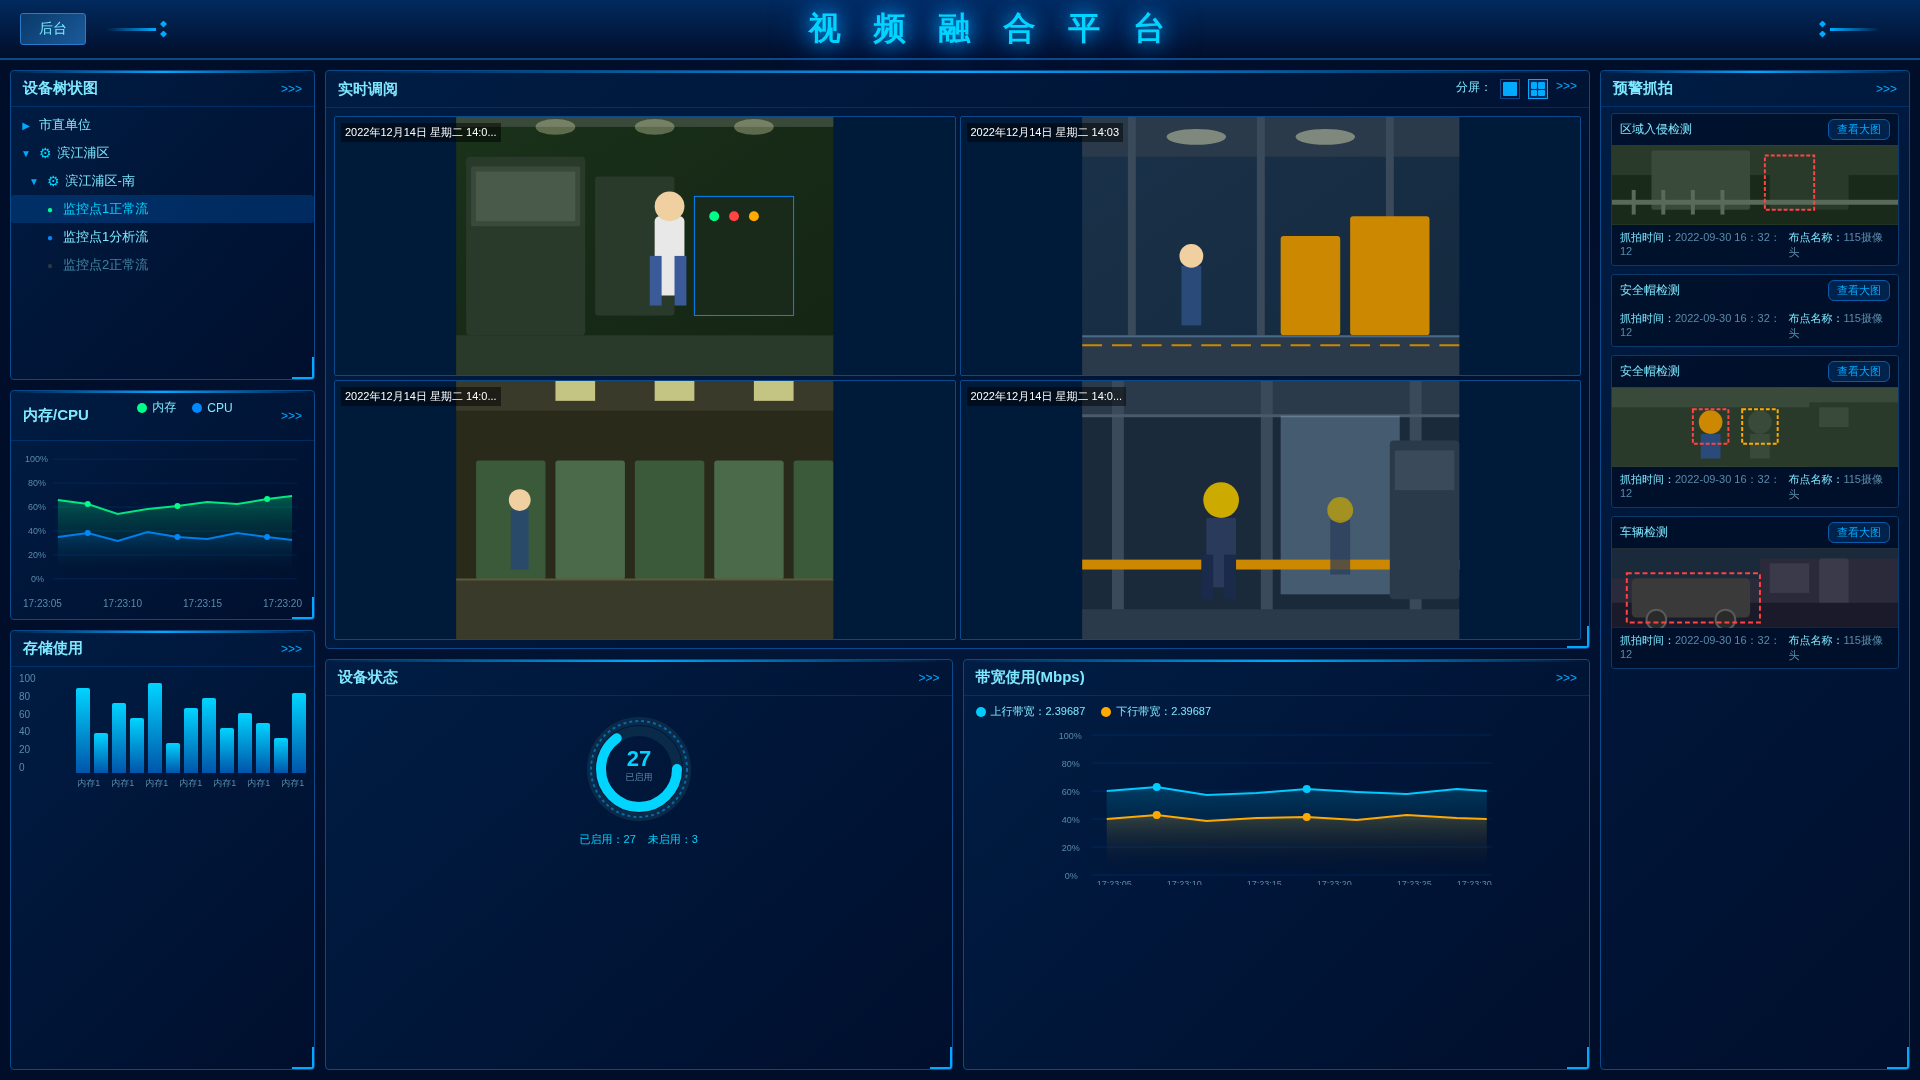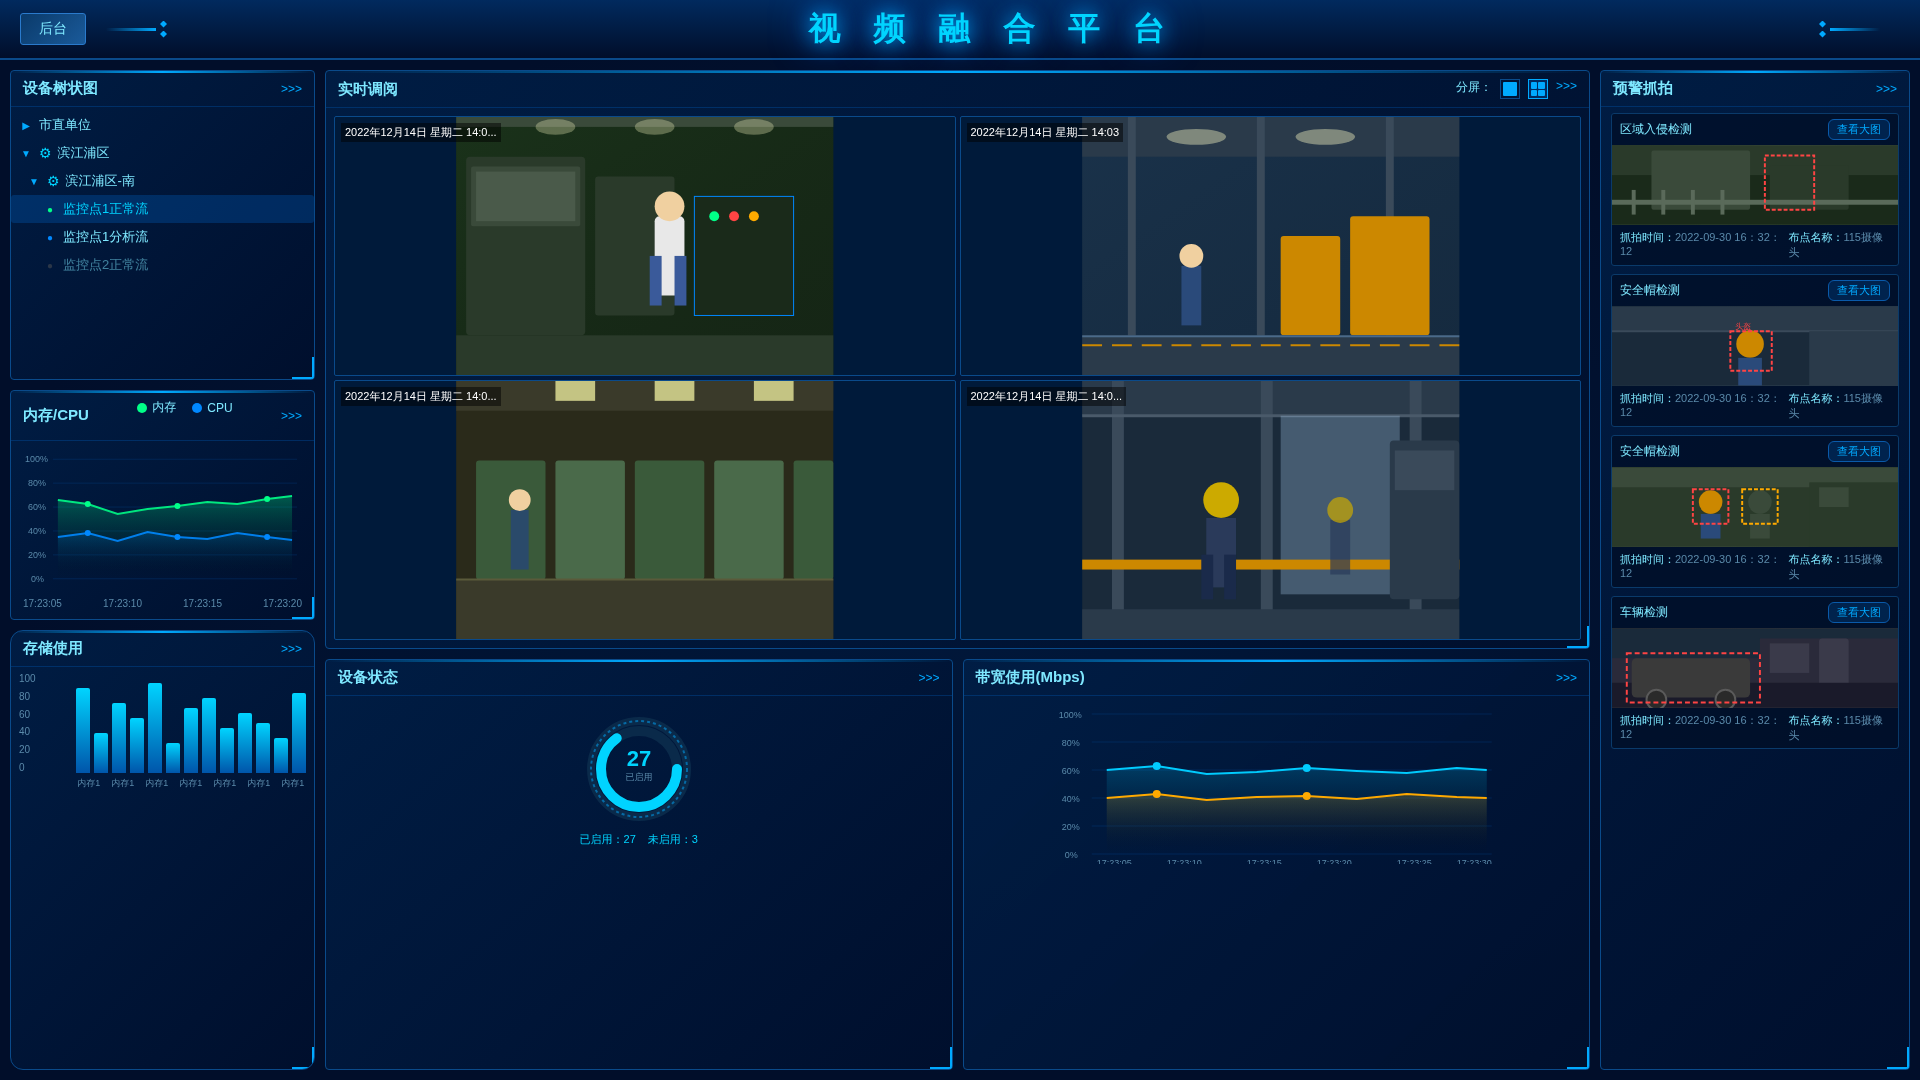--- a/index.html
+++ b/index.html
@@ -186,21 +186,20 @@
       display: flex;
       justify-content: space-between;
       font-size: 10px;
       color: #5a8aaa;
       margin-top: 4px;
     }
 
     
     .storage-panel {
       flex: 1;
-      border-radius: 13px;
     }
     .bar-chart-area {
       display: flex;
       align-items: flex-end;
       gap: 4px;
       height: 100px;
       padding: 0 4px;
     }
     .bar-group {
       display: flex;
@@ -778,20 +777,30 @@
         </div>
       </div>
 
       <div class="panel bandwidth-panel">
         <div class="panel-header">
           <span class="panel-title">带宽使用(Mbps)</span>
           <span class="panel-more">&gt;&gt;&gt;</span>
         </div>
         <div class="panel-body">
 
+          <div style="display:flex;gap:16px;margin-bottom:6px;">
+            <div class="legend-item">
+              <div style="width:10px;height:10px;border-radius:50%;background:#00ccff;"></div>
+              <span style="font-size:11px;color:#7ee8ff;">上行带宽：2.39687</span>
+            </div>
+            <div class="legend-item">
+              <div style="width:10px;height:10px;border-radius:50%;background:#ffaa00;"></div>
+              <span style="font-size:11px;color:#7ee8ff;">下行带宽：2.39687</span>
+            </div>
+          </div>
           <div class="bw-chart-area">
             <svg width="100%" height="160" viewBox="0 0 440 160">
 
               <line class="grid-line" x1="35" y1="10" x2="435" y2="10"></line>
               <line class="grid-line" x1="35" y1="38" x2="435" y2="38"></line>
               <line class="grid-line" x1="35" y1="66" x2="435" y2="66"></line>
               <line class="grid-line" x1="35" y1="94" x2="435" y2="94"></line>
               <line class="grid-line" x1="35" y1="122" x2="435" y2="122"></line>
               <line class="grid-line" x1="35" y1="150" x2="435" y2="150"></line>
 
@@ -872,36 +881,20 @@
             <span><span class="warning-highlight">抓拍时间：</span>2022-09-30 16：32：12</span>
             <span><span class="warning-highlight">布点名称：</span>115摄像头</span>
           </div>
         </div>
 
         <div class="warning-item">
           <div class="warning-item-header">
             <span>安全帽检测</span>
             <button class="warning-view-btn">查看大图</button>
           </div>
-          <div class="warning-img-placeholder warning-img-2">
-            <svg width="100%" height="100%" viewBox="0 0 290 80">
-              <rect width="290" height="80" fill="#1a2a3a"></rect>
-
-              <rect x="0" y="0" width="290" height="25" fill="#2a3a4a"></rect>
-              <line x1="0" y1="25" x2="290" y2="25" stroke="#3a4a5a" stroke-width="2"></line>
-
-              <rect x="200" y="25" width="90" height="55" fill="#2a3a4a"></rect>
-
-              <circle cx="140" cy="38" r="14" fill="#cc8800"></circle>
-              <rect x="128" y="52" width="24" height="28" fill="#2a4a7a"></rect>
-
-              <rect x="120" y="25" width="42" height="40" fill="none" stroke="#ff4444" stroke-width="2" stroke-dasharray="4,2"></rect>
-              <text x="125" y="23" fill="#ff4444" font-size="8">头盔</text>
-            </svg>
-          </div>
           <div class="warning-meta">
             <span><span class="warning-highlight">抓拍时间：</span>2022-09-30 16：32：12</span>
             <span><span class="warning-highlight">布点名称：</span>115摄像头</span>
           </div>
         </div>
 
         <div class="warning-item">
           <div class="warning-item-header">
             <span>安全帽检测</span>
             <button class="warning-view-btn">查看大图</button>

